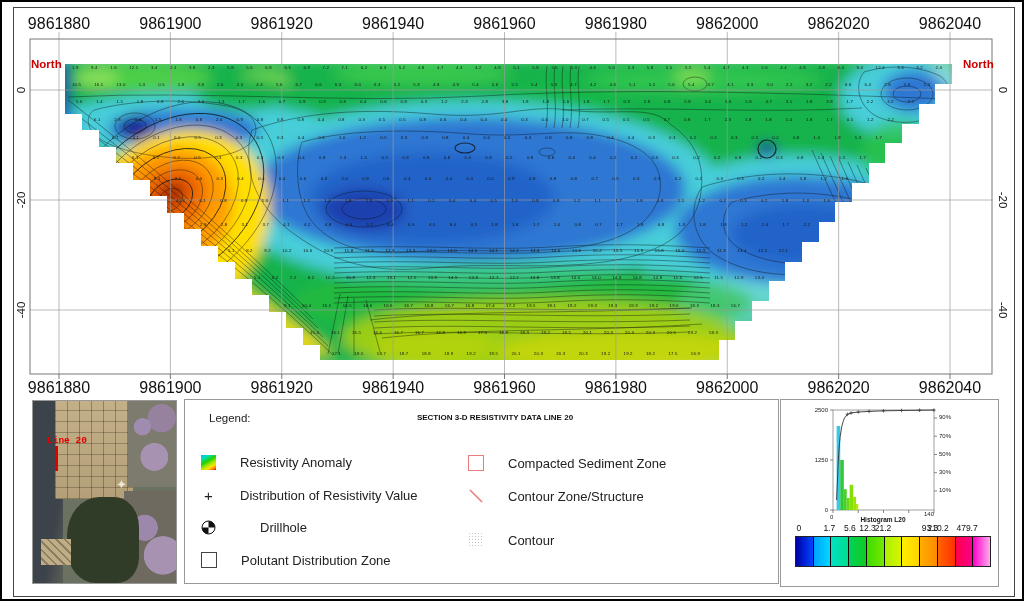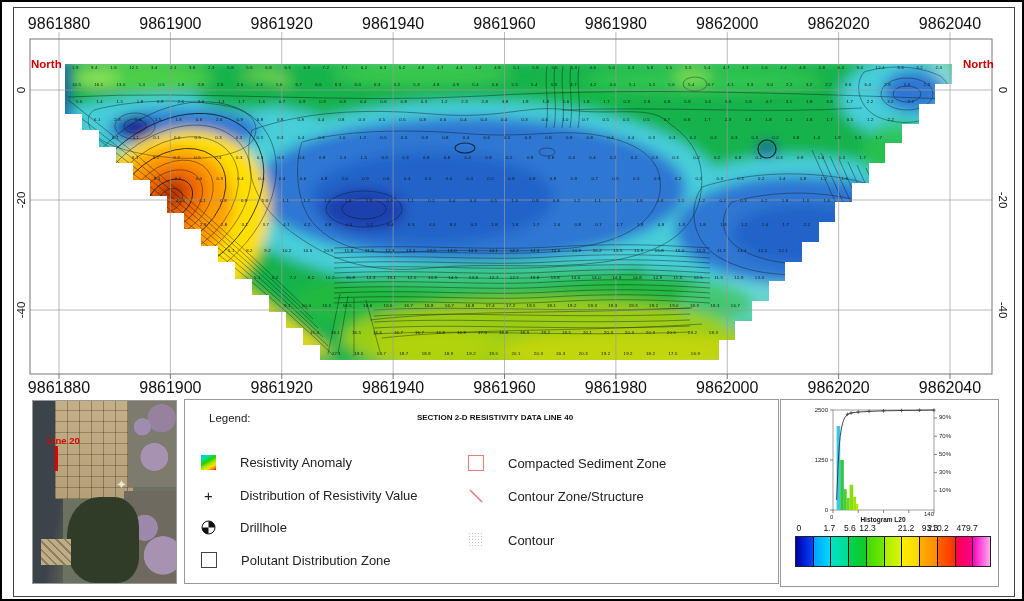--- a/index.html
+++ b/index.html
@@ -15,21 +15,21 @@
   .value-row{position:absolute;font-size:4.3px;color:#15150f;white-space:nowrap;overflow:hidden;text-align:justify;text-align-last:justify;letter-spacing:.2px;line-height:5px;}
   
   #mapthumb{position:absolute;left:30px;top:398px;width:143px;height:182px;background:#6b7261;border:1px solid #999;overflow:hidden;}
   .map-water{position:absolute;left:0;top:0;width:30px;height:100%;background:linear-gradient(100deg,#3d434b 70%,#5a5f55 100%);}
   .map-urban{position:absolute;left:22px;top:0;width:78px;height:98px;background:linear-gradient(180deg,#c3b089,#b3a078),repeating-linear-gradient(90deg,rgba(70,60,45,.35) 0 1px,transparent 1px 12px),repeating-linear-gradient(0deg,rgba(70,60,45,.3) 0 1px,transparent 1px 11px);background-blend-mode:multiply;}
   .map-purple1{position:absolute;right:0;top:0;width:48px;height:86px;background:radial-gradient(circle at 30% 30%,#a08cb0 12%,transparent 13%),radial-gradient(circle at 70% 20%,#96819f 18%,transparent 19%),radial-gradient(circle at 55% 65%,#a892b2 22%,transparent 23%),#7d7a6e;}
   .map-purple2{position:absolute;right:0;bottom:0;width:52px;height:92px;background:radial-gradient(circle at 40% 40%,#9d88ab 20%,transparent 21%),radial-gradient(circle at 75% 70%,#a892b2 25%,transparent 26%),#6e6a5f;}
   .map-forest{position:absolute;left:34px;bottom:0;width:72px;height:86px;background:#303c28;border-radius:45% 35% 30% 40%;}
   .map-star{position:absolute;left:58%;top:42%;color:#ece7d6;font-size:13px;}
   .map-blocks{position:absolute;left:8px;bottom:18px;width:30px;height:26px;background:repeating-linear-gradient(45deg,#c0ad85 0 4px,#8b7f63 4px 6px);}
-  .map-line-label{position:absolute;left:14px;top:34px;color:#e00000;font-weight:bold;font-size:9.5px;}
+  .map-line-label{position:absolute;left:14px;top:34px;color:#e00000;font-weight:bold;font-size:9.5px;font-family:Liberation Mono, monospace;}
   .map-line{position:absolute;left:22px;top:45px;width:3px;height:25px;background:#e00000;}
   #legendbox{position:absolute;left:182px;top:397px;width:593px;height:183px;border:1px solid #999;background:#fff;}
   .legend-header{position:absolute;left:24px;top:12px;font-size:11.5px;color:#222;}
   .section-title{position:absolute;left:170px;top:13px;width:280px;text-align:center;font-size:8px;font-weight:bold;color:#111;}
   .legend-item{position:absolute;display:flex;align-items:center;}
   .legend-label{font-size:13px;color:#222;margin-left:24px;white-space:nowrap;}
   .icon-anom{width:15px;height:15px;background:linear-gradient(150deg,#00b8ff 0%,#00e0c0 18%,#22d000 42%,#a8e800 60%,#ffe000 75%,#ff7000 90%,#d00000 100%);}
   .icon-plus{font-size:15px;color:#222;width:15px;text-align:center;line-height:10px;}
   .icon-square{width:14px;height:14px;border:1.3px solid #444;background:#fff;}
   .icon-square.red{border-color:#e87c7c;}
@@ -257,31 +257,31 @@
     <div class="map-purple2"></div>
     <div class="map-forest"></div>
     <div class="map-blocks"></div>
     <div class="map-star">✦</div>
     <div class="map-line-label">Line 20</div>
     <div class="map-line"></div>
   </div>
 
   <div id="legendbox">
     <div class="legend-header">Legend:</div>
-    <div class="section-title">SECTION 2-D RESISTIVITY DATA LINE 40</div>
+    <div class="section-title">SECTION 3-D RESISTIVITY DATA LINE 20</div>
 
     <div class="legend-item" style="left:16px;top:55px;">
       <span class="icon-anom"></span>
       <span class="legend-label">Resistivity Anomaly</span>
     </div>
     <div class="legend-item" style="left:16px;top:88px;">
       <span class="icon-plus">+</span>
       <span class="legend-label">Distribution of Resistivity Value</span>
     </div>
-    <div class="legend-item" style="left:16px;top:120px;">
+    <div class="legend-item" style="left:16px;top:120px;gap:20px;">
       <svg width="15" height="15" viewBox="0 0 15 15">
           <circle cx="7.5" cy="7.5" r="6.5" fill="#fff" stroke="#111" stroke-width="1"></circle>
           <path d="M7.5,7.5 L7.5,1 A6.5,6.5 0 0 1 14,7.5 Z" fill="#111"></path>
           <path d="M7.5,7.5 L7.5,14 A6.5,6.5 0 0 1 1,7.5 Z" fill="#111"></path>
         </svg>
       <span class="legend-label">Drillhole</span>
     </div>
     <div class="legend-item" style="left:283px;top:55px;">
       <span class="icon-square red"></span>
       <span class="legend-label">Compacted Sediment Zone</span>
@@ -360,19 +360,19 @@
         <div class="seg" style="background: linear-gradient(90deg, rgb(255, 174, 0), rgb(255, 138, 0));"></div>
         <div class="seg" style="background: linear-gradient(90deg, rgb(255, 100, 0), rgb(255, 48, 0));"></div>
         <div class="seg" style="background: linear-gradient(90deg, rgb(255, 0, 72), rgb(248, 0, 140));"></div>
         <div class="seg" style="background: linear-gradient(90deg, rgb(255, 0, 200), rgb(255, 170, 236));"></div>
       </div>
     <div id="cblabels">
         <div class="cblabel" style="left: 17.92px;">0</div>
         <div class="cblabel" style="left: 48.3px;">1.7</div>
         <div class="cblabel" style="left: 68.88px;">5.6</div>
         <div class="cblabel" style="left: 86.52px;">12.3</div>
-        <div class="cblabel" style="left: 125px;">21.2</div>
+        <div class="cblabel" style="left: 102px;">21.2</div>
         <div class="cblabel" style="left: 149px;">93.3</div>
         <div class="cblabel" style="left: 157.08px;">210.2</div>
         <div class="cblabel" style="left: 186.088px;">479.7</div>
       </div>
   </div>
 </div>
 
 </body></html>

